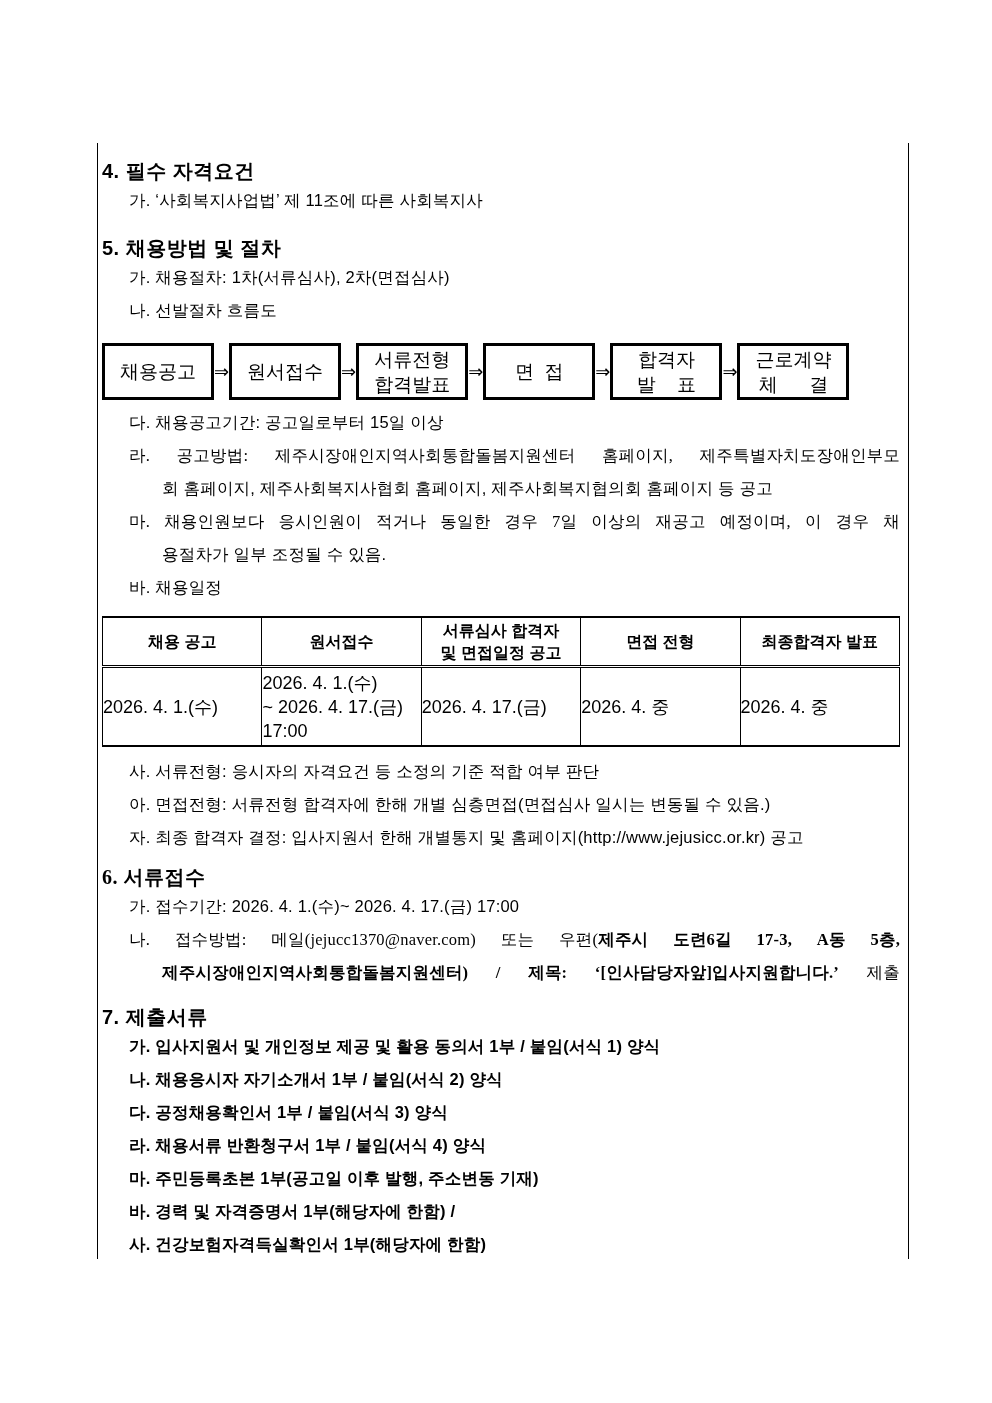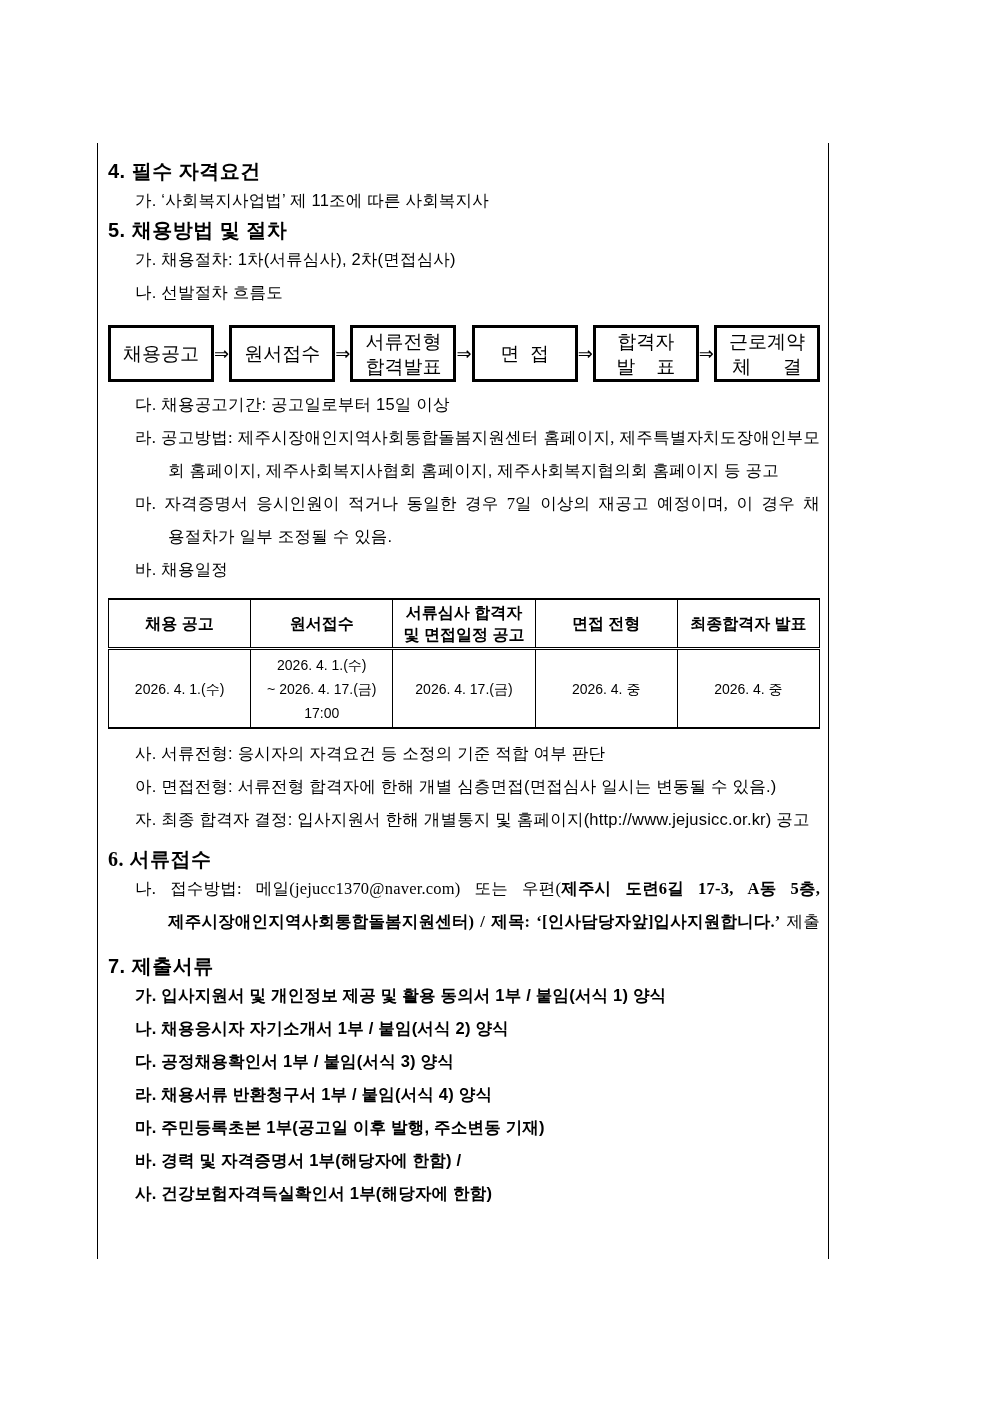--- a/index.html
+++ b/index.html
@@ -2,27 +2,27 @@
 <html><head>
 <meta charset="utf-8">
 <style>
   html,body{margin:0;padding:0;background:#fff;}
   body{
     width:992px;height:1403px;position:relative;
     font-family:"Liberation Sans","DejaVu Sans",sans-serif;
     color:#000;-webkit-font-smoothing:none;
   }
   .frame{
-    position:absolute;left:97px;top:143px;width:732px;height:1116px;
+    position:absolute;left:97px;top:143px;width:812px;height:1116px;
     border-left:1px solid #000;border-right:1px solid #000;
-    box-sizing:border-box;padding:0 8px 0 10px;
+    box-sizing:border-box;padding:0 8px 0 4px;
   }
   .h{font-weight:bold;font-size:20px;line-height:26px;letter-spacing:0.5px;}
   .h4{margin-top:15px;}
-  .h5{}
+  .h5{margin-top:18px;}
   .h6{margin-top:10px;font-family:Liberation Serif, serif;}
   .h7{margin-top:15px;}
   .li{
     font-size:16.5px;line-height:33px;margin-left:27px;
     padding-left:33px;text-indent:-33px;letter-spacing:0.2px;
   }
   .li.c2{text-indent:0;}
   .jl{text-align:justify;text-align-last:justify;font-family:Liberation Serif, serif;}
   .b{font-weight:bold;}
   .li7{font-weight:bold;}
@@ -36,21 +36,21 @@
   .farrow{font-size:18px;line-height:1;flex:0 0 auto;}
   
   .tbl{margin-top:12px;width:100%;border-collapse:collapse;table-layout:fixed;}
   .tbl th{
     border:1px solid #000;border-top:2px solid #000;border-bottom:3px double #000;
     height:47px;font-size:16px;font-weight:bold;text-align:center;
     white-space:pre-line;line-height:22px;padding:0;
   }
   .tbl td{
     border:1px solid #000;border-bottom:2px solid #000;
-    height:77px;font-size:14px;font-weight:normal;text-align:center;
+    height:77px;font-size:18px;font-weight:normal;
     white-space:pre-line;line-height:24px;padding:0;
   }
 </style>
 </head>
 <body>
 
 <div class="frame">
 
   <div class="h h4">4. 필수 자격요건</div>
   <div class="li">가. ‘사회복지사업법’ 제 11조에 따른 사회복지사</div>
@@ -72,21 +72,21 @@
     <div class="fbox">합격자
 발    표</div>
     <span class="farrow">⇒</span>
     <div class="fbox">근로계약
 체      결</div>
   </div>
 
   <div class="li">다. 채용공고기간: 공고일로부터 15일 이상</div>
   <div class="li jl">라. 공고방법: 제주시장애인지역사회통합돌봄지원센터 홈페이지, 제주특별자치도장애인부모</div>
   <div class="li c2">회 홈페이지, 제주사회복지사협회 홈페이지, 제주사회복지협의회 홈페이지 등 공고</div>
-  <div class="li jl">마. 자격증명서 응시인원이 적거나 동일한 경우 7일 이상의 재공고 예정이며, 이 경우 채</div>
+  <div class="li jl">마. 채용인원보다 응시인원이 적거나 동일한 경우 7일 이상의 재공고 예정이며, 이 경우 채</div>
   <div class="li c2">용절차가 일부 조정될 수 있음.</div>
   <div class="li">바. 채용일정</div>
 
   <table class="tbl">
     <thead>
       <tr>
         <th>채용 공고</th>
         <th>원서접수</th>
         <th>서류심사 합격자
 및 면접일정 공고</th>
@@ -105,20 +105,21 @@
         <td>2026. 4. 중</td>
       </tr>
     </tbody>
   </table>
 
   <div class="li" style="margin-top:8px">사. 서류전형: 응시자의 자격요건 등 소정의 기준 적합 여부 판단</div>
   <div class="li">아. 면접전형: 서류전형 합격자에 한해 개별 심층면접(면접심사 일시는 변동될 수 있음.)</div>
   <div class="li">자. 최종 합격자 결정: 입사지원서 한해 개별통지 및 홈페이지(http://www.jejusicc.or.kr) 공고</div>
 
   <div class="h h6">6. 서류접수</div>
+  <div class="li">가. 접수기간: 2026. 4. 1.(수)~ 2026. 4. 17.(금) 17:00</div>
   <div class="li jl"><span>나. 접수방법: 메일(jejucc1370@naver.com) 또는 우편(</span><span class="b">제주시 도련6길 17-3, A동 5층,</span></div>
   <div class="li c2 jl"><span class="b">제주시장애인지역사회통합돌봄지원센터) / 제목: ‘[인사담당자앞]입사지원합니다.’</span><span> 제출</span></div>
 
   <div class="h h7">7. 제출서류</div>
   <div class="li li7">가. 입사지원서 및 개인정보 제공 및 활용 동의서 1부 / 붙임(서식 1) 양식</div>
   <div class="li li7">나. 채용응시자 자기소개서 1부 / 붙임(서식 2) 양식</div>
   <div class="li li7">다. 공정채용확인서 1부 / 붙임(서식 3) 양식</div>
   <div class="li li7">라. 채용서류 반환청구서 1부 / 붙임(서식 4) 양식</div>
   <div class="li li7">마. 주민등록초본 1부(공고일 이후 발행, 주소변동 기재)</div>
   <div class="li li7">바. 경력 및 자격증명서 1부(해당자에 한함) /</div>

